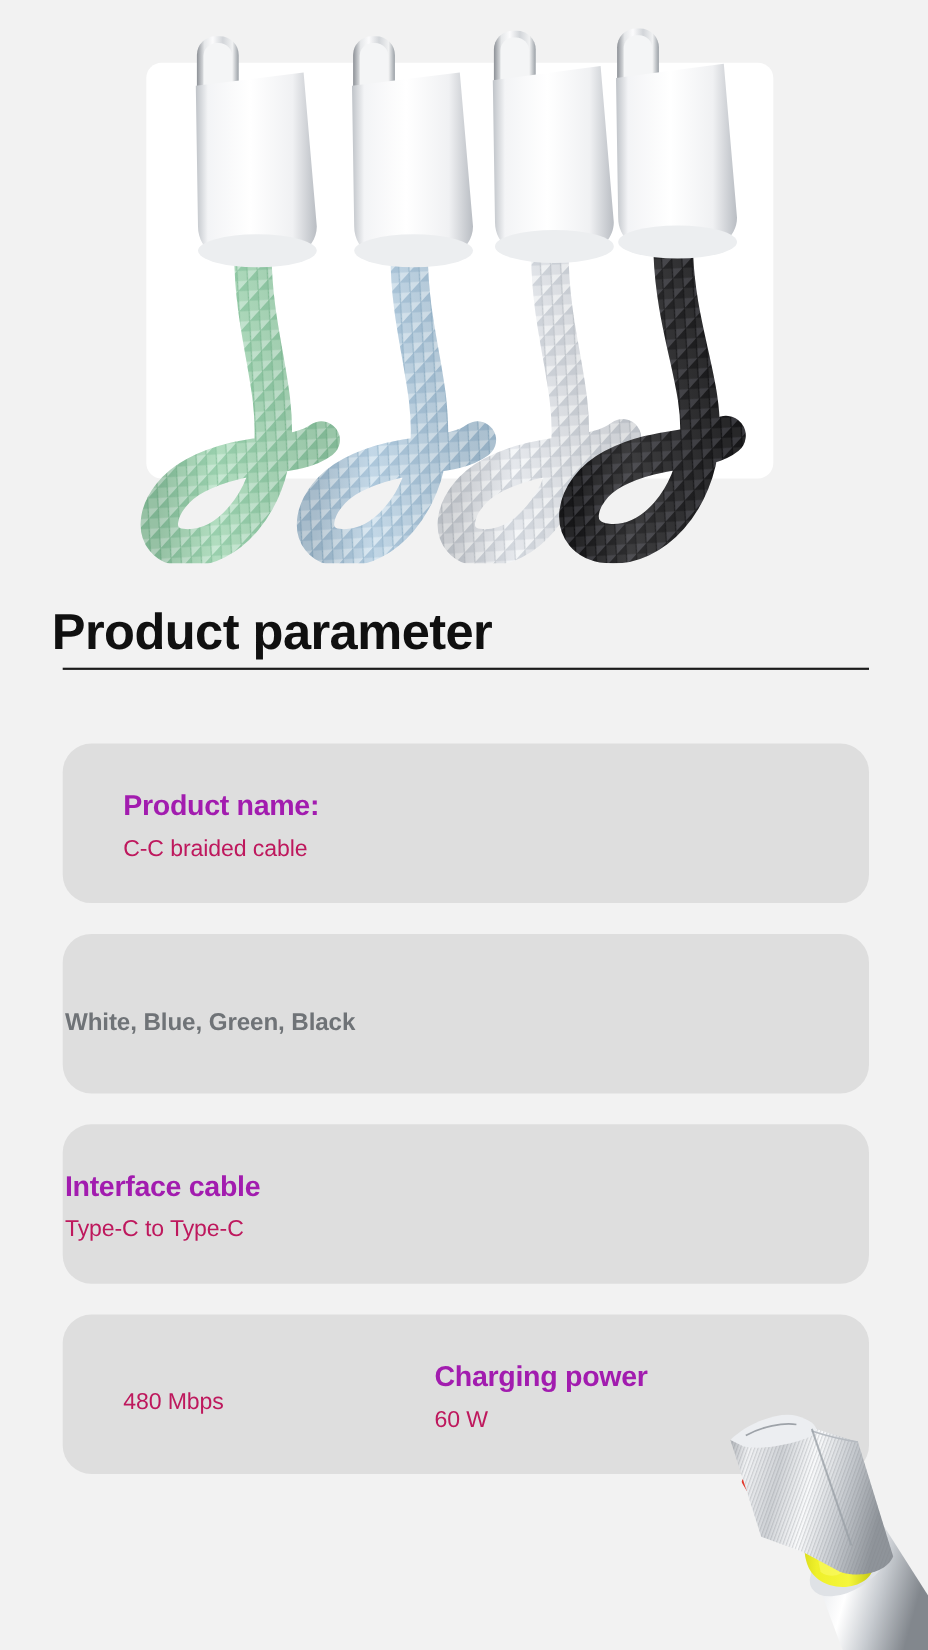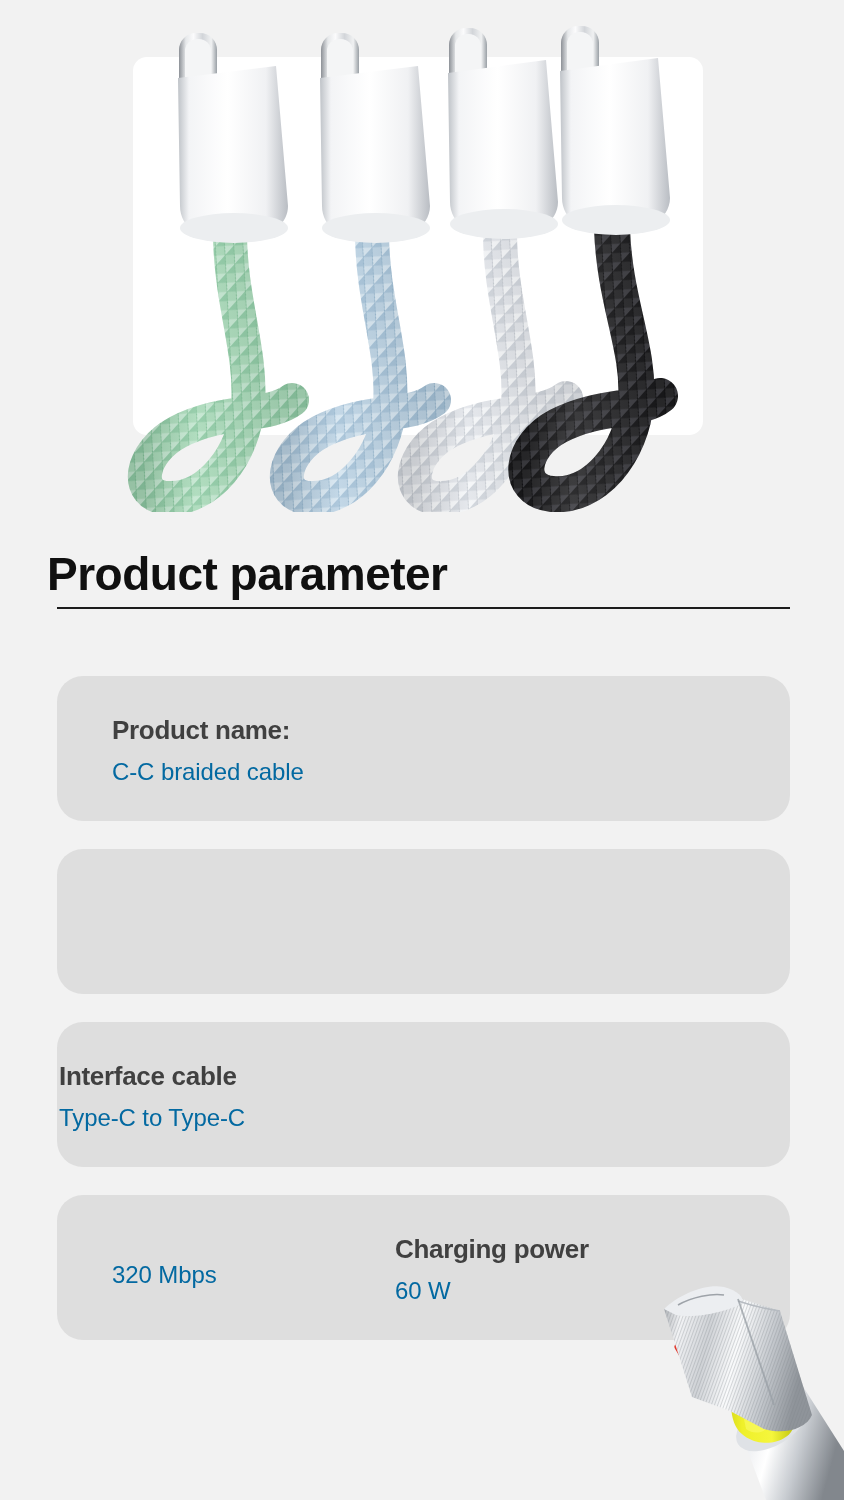--- a/index.html
+++ b/index.html
@@ -75,30 +75,30 @@
   .param-col {
     position: relative;
     padding-top: 4px;
   }
   .param-col.left  { width: 336px; padding-left: 55px; }
   .param-col.right { flex: 1; padding-left: 2px; }
 
   .param-label {
     font-size: 26px;
     font-weight: 700;
-    color: #404040;
+    color: #a21caf;
     letter-spacing: -0.3px;
     line-height: 1.25;
     white-space: nowrap;
   }
   .param-value {
     margin-top: 11px;
-    font-size: 24px;
+    font-size: 21px;
     font-weight: 400;
-    color: #0369a1;
+    color: #be185d;
     letter-spacing: -0.1px;
     line-height: 1.25;
     white-space: nowrap;
   }
   .param-value.emphasis {
     font-size: 22px;
     font-weight: 700;
     color: #6f7377;
   }
 
@@ -237,33 +237,34 @@
 
   <div class="param-card">
     <div class="param-col left">
       <div class="param-label">Product name:</div>
       <div class="param-value">C-C braided cable</div>
     </div>
   </div>
 
   <div class="param-card">
     <div class="param-col right">
+      <div class="param-value emphasis">White, Blue, Green, Black</div>
     </div>
   </div>
 
   <div class="param-card">
     <div class="param-col right">
       <div class="param-label">Interface cable</div>
       <div class="param-value">Type-C to Type-C</div>
     </div>
   </div>
 
   <div class="param-card">
     <div class="param-col left">
-      <div class="param-value">320 Mbps</div>
+      <div class="param-value">480 Mbps</div>
     </div>
     <div class="param-col right">
       <div class="param-label">Charging power</div>
       <div class="param-value">60 W</div>
     </div>
   </div>
 
 </div>
 
 <svg class="cutaway" viewBox="0 0 210 235">

